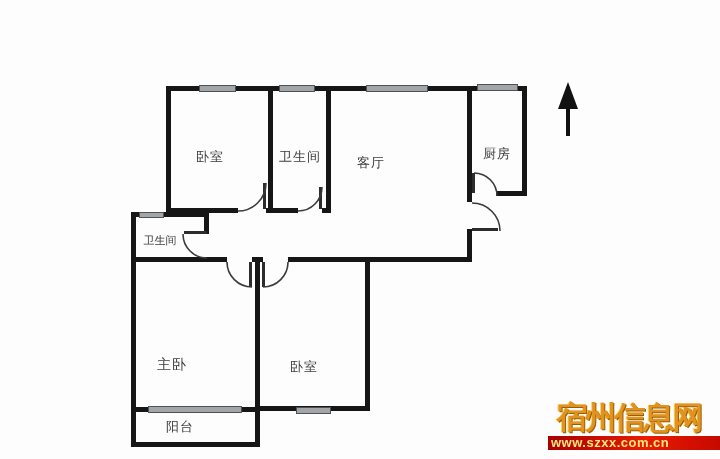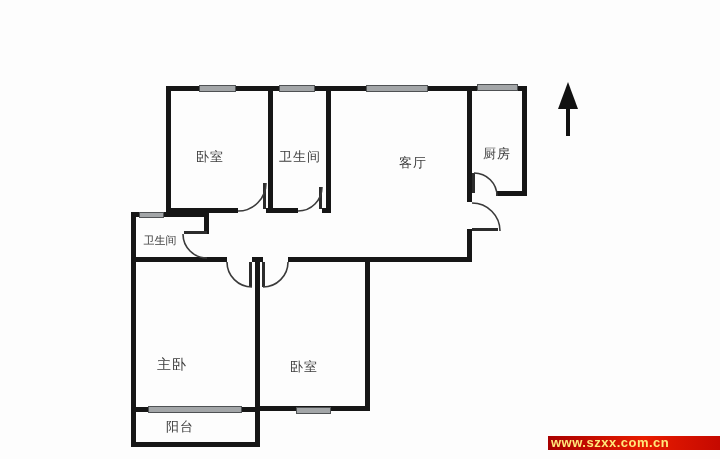--- a/index.html
+++ b/index.html
@@ -87,22 +87,23 @@
       <path d="M 263 287 A 25 25 0 0 0 288 262"></path>
     </g>
     <g fill="#111111">
       <polygon points="568,82 558,109 578,109"></polygon>
       <rect x="566" y="106" width="4" height="30"></rect>
     </g>
   </svg>
 
   <div class="room-label" style="left:210px;top:157px;">卧室</div>
   <div class="room-label" style="left:300px;top:157px;">卫生间</div>
-  <div class="room-label" style="left:371px;top:163px;margin-left:42px;">客厅</div>
+  <div class="room-label" style="left:371px;top:163px;">客厅</div>
   <div class="room-label" style="left:497px;top:154px;">厨房</div>
   <div class="room-label small" style="left:160px;top:240px;">卫生间</div>
   <div class="room-label big" style="left:172px;top:365px;text-align:center;">主卧</div>
   <div class="room-label" style="left:304px;top:367px;">卧室</div>
   <div class="room-label" style="left:176px;top:427px;padding-left:8px;">阳台</div>
 
+  <div id="wm-name">宿州信息网</div>
   <div id="wm-bar">www.szxx.com.cn</div>
 
 </div>
 
 </body></html>

